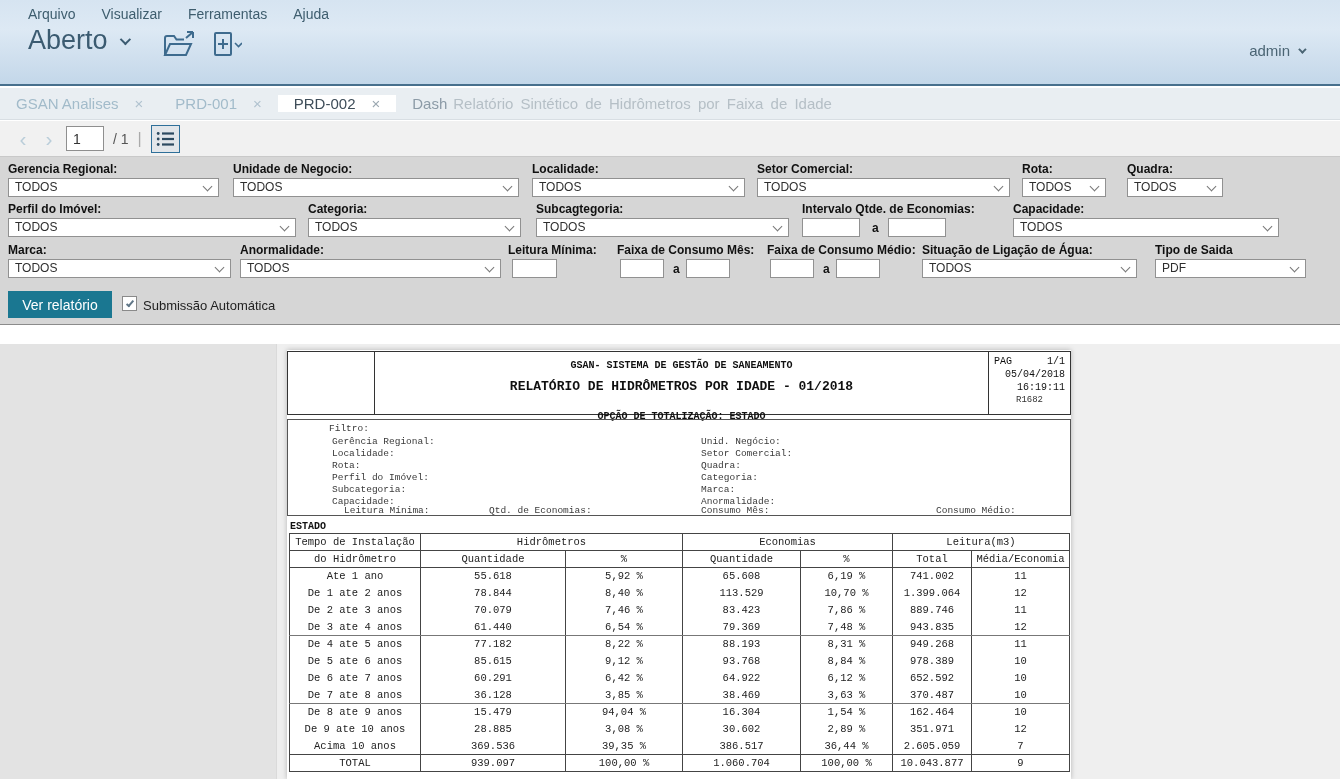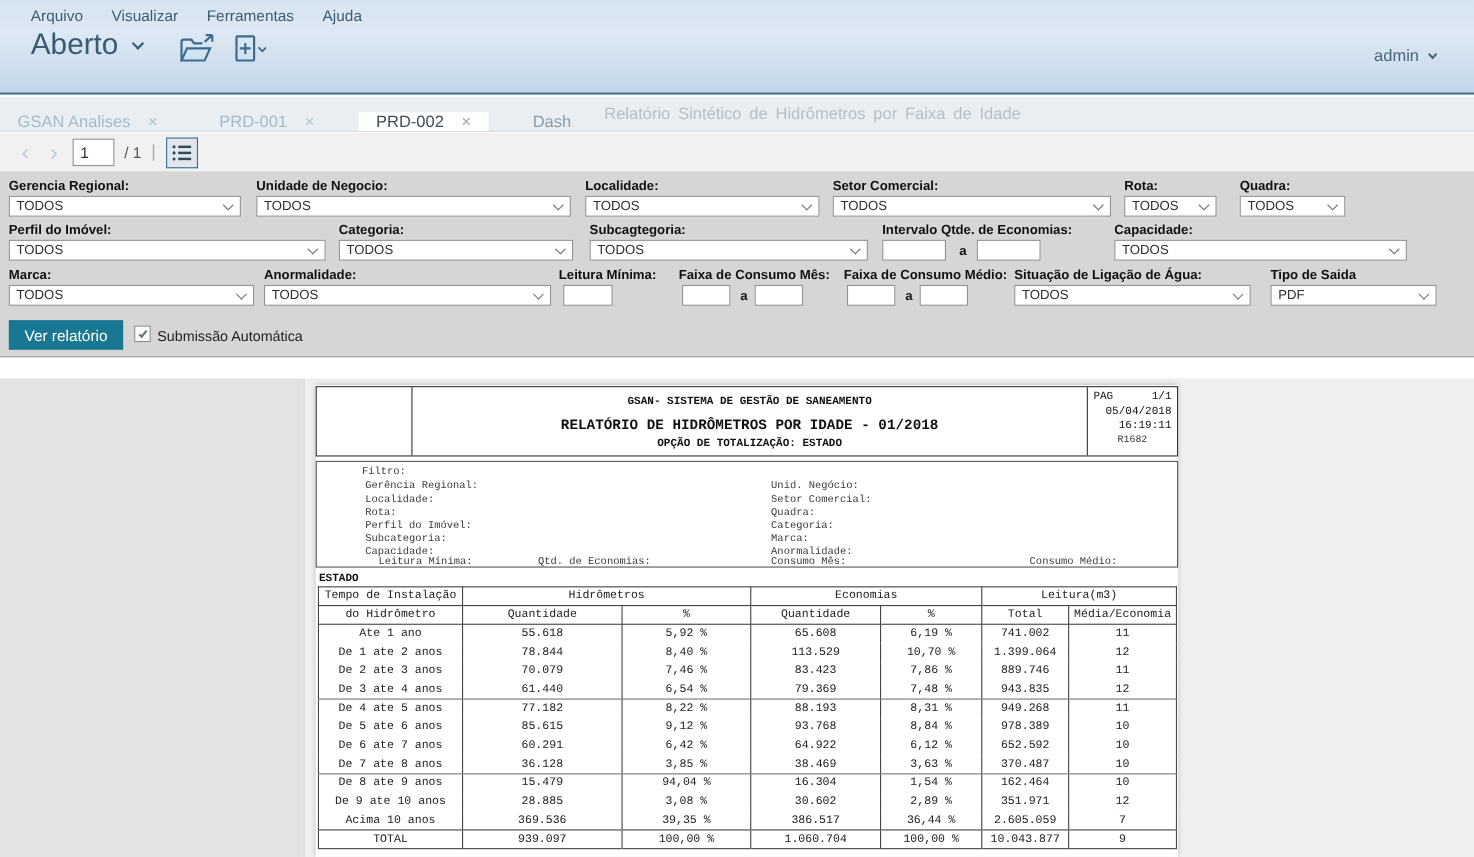--- a/index.html
+++ b/index.html
@@ -17,21 +17,21 @@
   .open-menu { position:absolute; left:28px; top:25px; font-size:27px; color:#3b5b71; display:flex; align-items:center; gap:12px; }
   .chev-down { display:inline-block; width:8px; height:8px; border-right:2px solid currentColor;
                border-bottom:2px solid currentColor; transform:rotate(45deg) translateY(-2px); }
   .hdr-icons { position:absolute; left:163px; top:31px; display:flex; gap:17px; color:#3e6b8e; }
   .user-menu { position:absolute; right:36px; top:42px; font-size:15px; color:#4b6574;
                display:flex; align-items:center; gap:8px; }
   .user-menu .chev-down { width:6px; height:6px; }
 
   
   .tabbar { position:absolute; top:88px; left:0; width:1340px; height:32px;
-            background:#e9eef2; border-bottom:1px solid #d8dee3; display:flex; align-items:flex-end;gap:24px; }
+            background:#e9eef2; border-bottom:1px solid #d8dee3; display:flex; align-items:center; }
   .tab { display:flex; align-items:center; padding:0 16px; font-size:15px; color:#a2bbca; gap:16px; }
   .tab .close { font-size:15px; color:#b0c2cf; }
   .tab.active { background:#ffffff; color:#3e4d59; }
   .tab.active .close { color:#9aa7b0; }
   .tab.dash { color:#8c9ba7; padding-right:6px; }
   .doc-title { align-self:center; font-size:15px; color:#b5bfc6; word-spacing:3px; white-space:nowrap; }
 
   
   .pagerbar { position:absolute; top:121px; left:0; width:1340px; height:36px; background:#f1f1f1;
               border-bottom:1px solid #c9c9c9; display:flex; align-items:center; padding-left:10px; }
@@ -69,21 +69,21 @@
                  border-right:1px solid #dadada; }
   .page { position:absolute; left:287px; top:6px; width:784px; height:429px; background:#fff;
           box-shadow:0 0 5px rgba(0,0,0,0.25);
           font-family:"Liberation Mono","DejaVu Sans Mono",monospace; color:#111; }
 
   .rpt-header { position:absolute; left:0; top:1px; width:784px; height:64px;
                 border:1px solid #333; display:flex; }
   .rpt-logo { width:87px; border-right:1px solid #333; }
   .rpt-center { flex:1; text-align:center; padding-top:8px; }
   .rpt-line1 { font-size:10px; font-weight:bold; margin-bottom:8px; }
-  .rpt-line2 { font-size:13px; font-weight:bold; margin-bottom:4px; }
+  .rpt-line2 { font-size:13px; font-weight:bold; margin-bottom:17px; }
   .rpt-line3 { font-size:10px; font-weight:bold; }
   .rpt-meta { width:82px; border-left:1px solid #333; font-size:10px; padding:4px 5px; color:#111; }
   .rpt-meta .pagrow { display:flex; justify-content:space-between; margin-bottom:2px; }
   .rpt-meta .r { text-align:right; margin-bottom:2px; }
   .rpt-meta .c { text-align:center; font-size:9px; color:#333; margin-top:2px; }
 
   .rpt-filter { position:absolute; left:0; top:69px; width:784px; height:97px;
                 border:1px solid #555; font-size:9.5px; color:#3a3a3a; }
   .rpt-filter .ftitle { position:absolute; left:4px; top:3px;padding-left:37px; }
   .rf-col { position:absolute; top:16px; }

